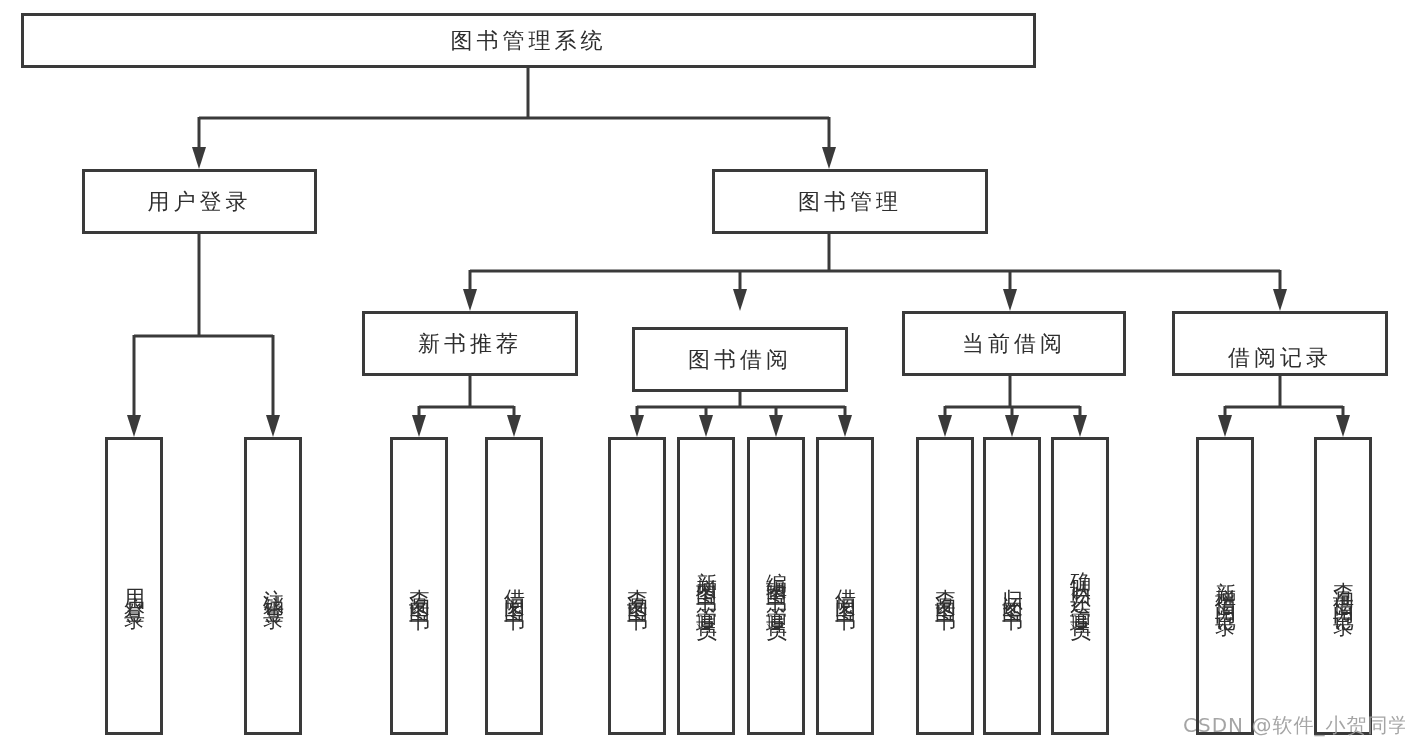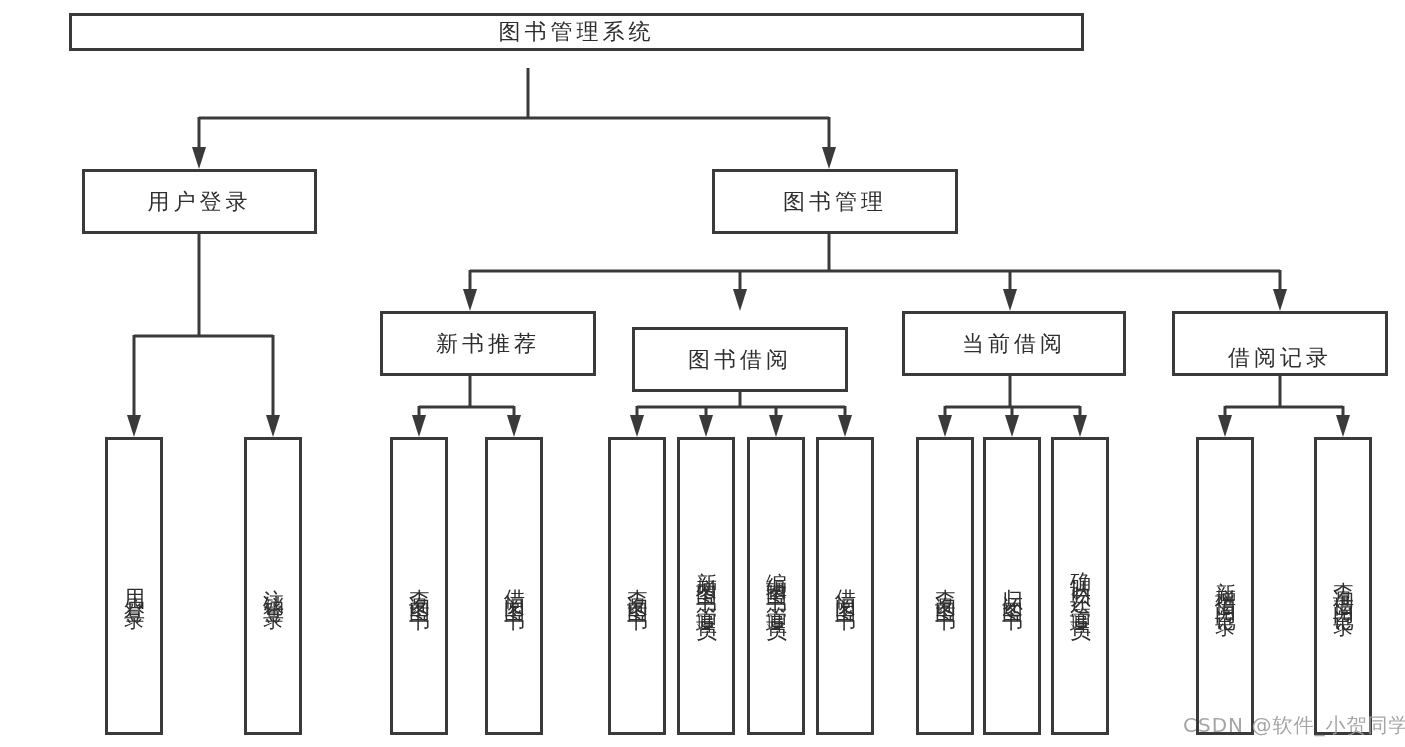--- a/index.html
+++ b/index.html
@@ -16,24 +16,24 @@
   .h-node{font-size:22px;letter-spacing:4px;white-space:nowrap;}
   .v-node span{
     writing-mode:vertical-rl;text-orientation:mixed;
     font-size:21px;letter-spacing:7px;line-height:1;
   }
   .watermark{
     position:absolute;left:1183px;top:712px;z-index:5;
     font-size:20px;letter-spacing:1px;color:#9e9e9e;opacity:.92;white-space:nowrap;
   }
   
-  #n-root{left:21px;top:13px;width:1015px;height:38px;margin-left:48px;}
+  #n-root{left:21px;top:13px;width:1015px;height:55px;}
   #n-login{left:82px;top:169px;width:235px;height:65px;}
-  #n-mgmt{left:712px;top:169px;width:246px;height:65px;}
-  #n-new{left:380px;top:311px;width:216px;height:65px;}
+  #n-mgmt{left:712px;top:169px;width:276px;height:65px;}
+  #n-new{left:362px;top:311px;width:216px;height:65px;}
   #n-borrow{left:632px;top:327px;width:216px;height:65px;}
   #n-current{left:902px;top:311px;width:224px;height:65px;}
   #n-records{left:1172px;top:311px;width:216px;height:65px;align-items:flex-end;}
   .leaf{top:437px;width:58px;height:298px;}
   #l1{left:105px;}  #l2{left:244px;}
   #l3{left:390px;}  #l4{left:485px;}
   #l5{left:608px;}  #l6{left:677px;}  #l7{left:747px;}  #l8{left:816px;}
   #l9{left:916px;}  #l10{left:983px;} #l11{left:1051px;}
   #l12{left:1196px;}#l13{left:1314px;}
 </style>

